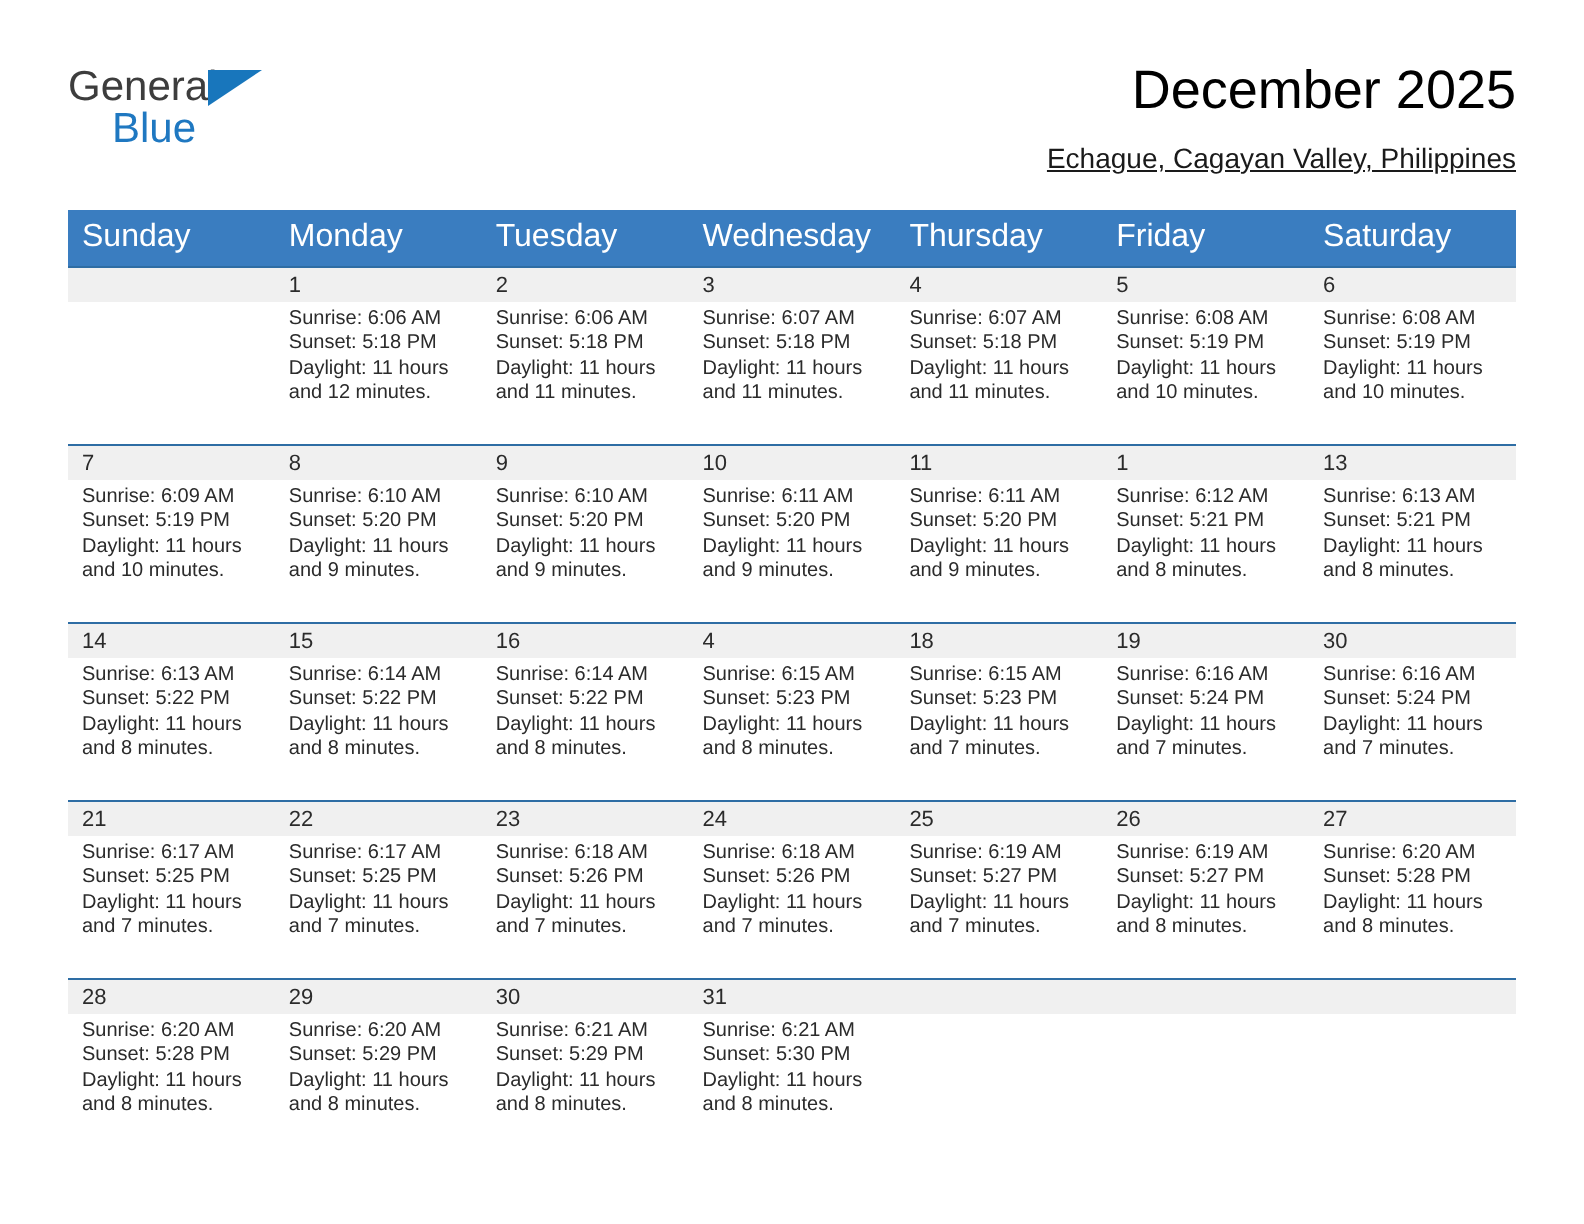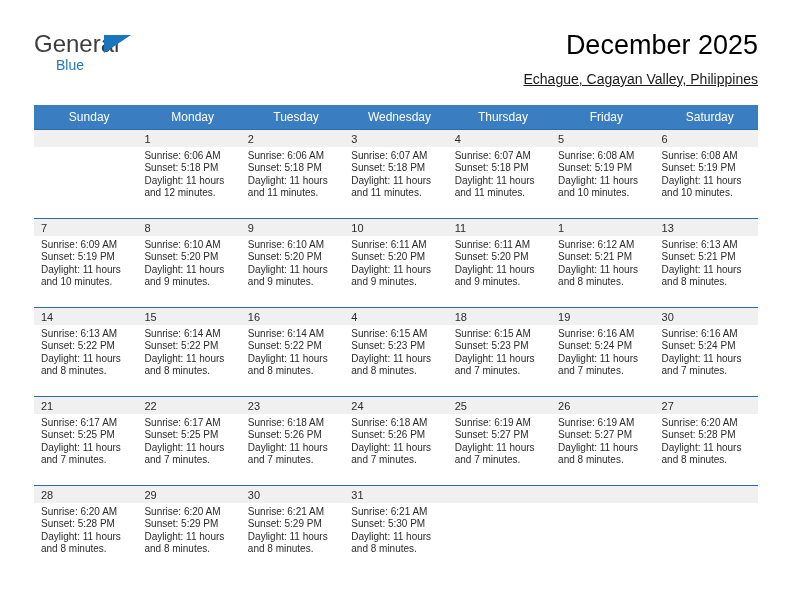--- a/index.html
+++ b/index.html
@@ -30,29 +30,29 @@
     height: 72px;
   }
   .brand {
     position: absolute;
     left: 0;
     top: 4px;
     width: 120px;
     height: 56px;
   }
   .brand-general {
-    font-size: 24px;
+    font-size: 21px;
     color: #3d3d3d;
     letter-spacing: 0px;
     line-height: 23px;
     font-family: "Liberation Sans", sans-serif;
     text-align: center;
   }
   .brand-blue {
-    font-size: 14px;
+    font-size: 21px;
     color: #1f78c1;
     line-height: 23px;
     margin-left: 22px;
     display: block;
     margin-top: -2px;
   }
   .brand-tri {
     position: absolute;
     left: 70px;
     top: 3px;
@@ -88,22 +88,22 @@
     left: 34px;
     top: 105px;
     width: 724px;
     border-collapse: collapse;
     table-layout: fixed;
   }
   .calendar th {
     background: #3a7dc0;
     color: #ffffff;
     font-weight: normal;
-    font-size: 12px;
-    text-align: center;
+    font-size: 16px;
+    text-align: left;
     padding: 5px 0 5px 7px;
     height: 11px;
     border: none;
   }
   .calendar td {
     vertical-align: top;
     width: 103.43px;
     height: 75px;
     padding: 0;
     border: none;

